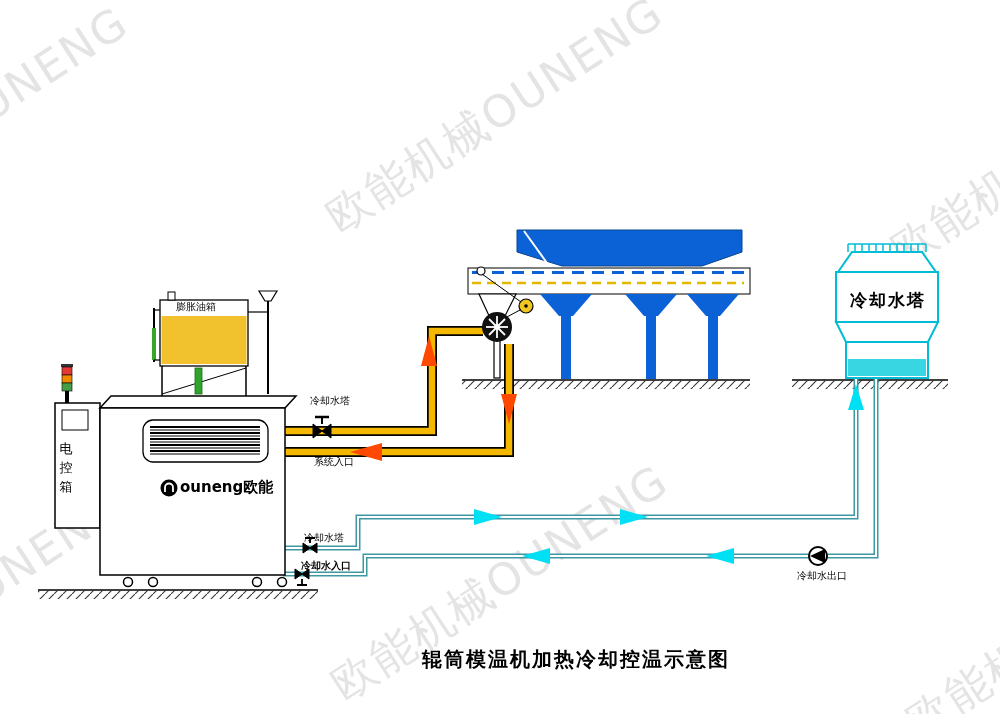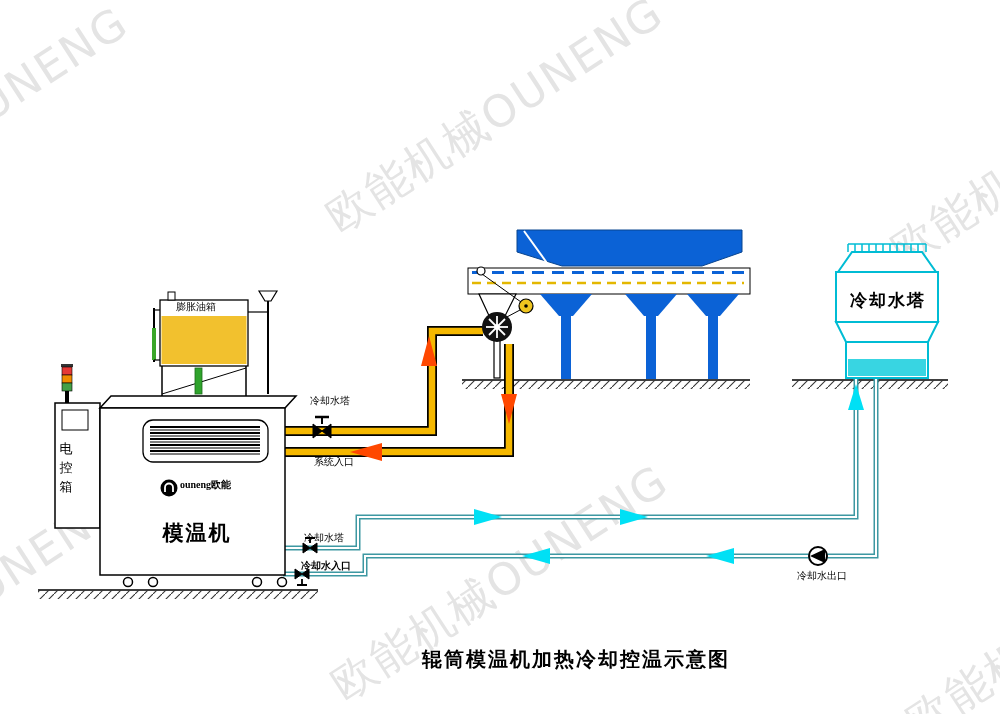--- a/index.html
+++ b/index.html
@@ -10,21 +10,21 @@
   .wm{
     position:absolute;z-index:0;color:#E4E4E4;font-size:44px;letter-spacing:2px;
     white-space:nowrap;transform:translate(-50%,-50%) rotate(-33deg);user-select:none;
   }
   svg.diagram{position:absolute;left:0;top:0;z-index:1;}
   .lbl{position:absolute;z-index:2;line-height:1.15;}
   .t-roller{left:540px;top:170px;width:160px;text-align:center;font-size:19px;font-weight:bold;letter-spacing:1px;}
   .t-caption{left:240px;top:648px;width:490px;text-align:right;font-size:20px;font-weight:bold;letter-spacing:2px;}
   .l-controlbox{left:58px;top:440px;width:16px;font-size:13px;line-height:1.45;text-align:center;}
   .l-tank{left:162px;top:301px;width:68px;text-align:center;font-size:10px;}
-  .l-brand{left:180px;top:479px;font-size:10px;font-weight:bold;font-family:Liberation Serif, serif;}
+  .l-brand{left:180px;top:479px;font-size:15px;font-weight:bold;}
   .l-machine-name{left:137px;top:521px;width:120px;text-align:center;font-size:21px;font-weight:bold;letter-spacing:2px;}
   .l-tower{left:840px;top:291px;width:96px;text-align:center;font-size:17px;font-weight:bold;letter-spacing:2px;}
   .sm{font-size:10px;}
   .l-sys-out{left:306px;top:395px;width:48px;text-align:center;}
   .l-sys-in{left:306px;top:456px;width:48px;text-align:right;}
   .l-cool-out{left:294px;top:532px;width:60px;text-align:center;}
   .l-cool-in{left:296px;top:560px;width:60px;text-align:center;font-weight:bold;}
   .l-pump{left:795px;top:570px;width:54px;text-align:center;}
 </style>
 </head>
@@ -227,21 +227,20 @@
       <polygon points="856,384 848,410 864,410" fill="#00E0F5"></polygon>
       <polygon points="522,556 550,548 550,564" fill="#00E0F5"></polygon>
       <polygon points="706,556 734,548 734,564" fill="#00E0F5"></polygon>
     </g>
   </svg>
 
   <div class="lbl t-caption">辊筒模温机加热冷却控温示意图</div>
   <div class="lbl l-controlbox">电控箱</div>
   <div class="lbl l-tank">膨胀油箱</div>
   <div class="lbl l-brand">ouneng欧能</div>
-  <div class="lbl l-machine-name">模温机</div>
   <div class="lbl l-tower">冷却水塔</div>
   <div class="lbl sm l-sys-out">冷却水塔</div>
   <div class="lbl sm l-sys-in">系统入口</div>
   <div class="lbl sm l-cool-out">冷却水塔</div>
   <div class="lbl sm l-cool-in">冷却水入口</div>
   <div class="lbl sm l-pump">冷却水出口</div>
 
 </div>
 
 </body></html>

